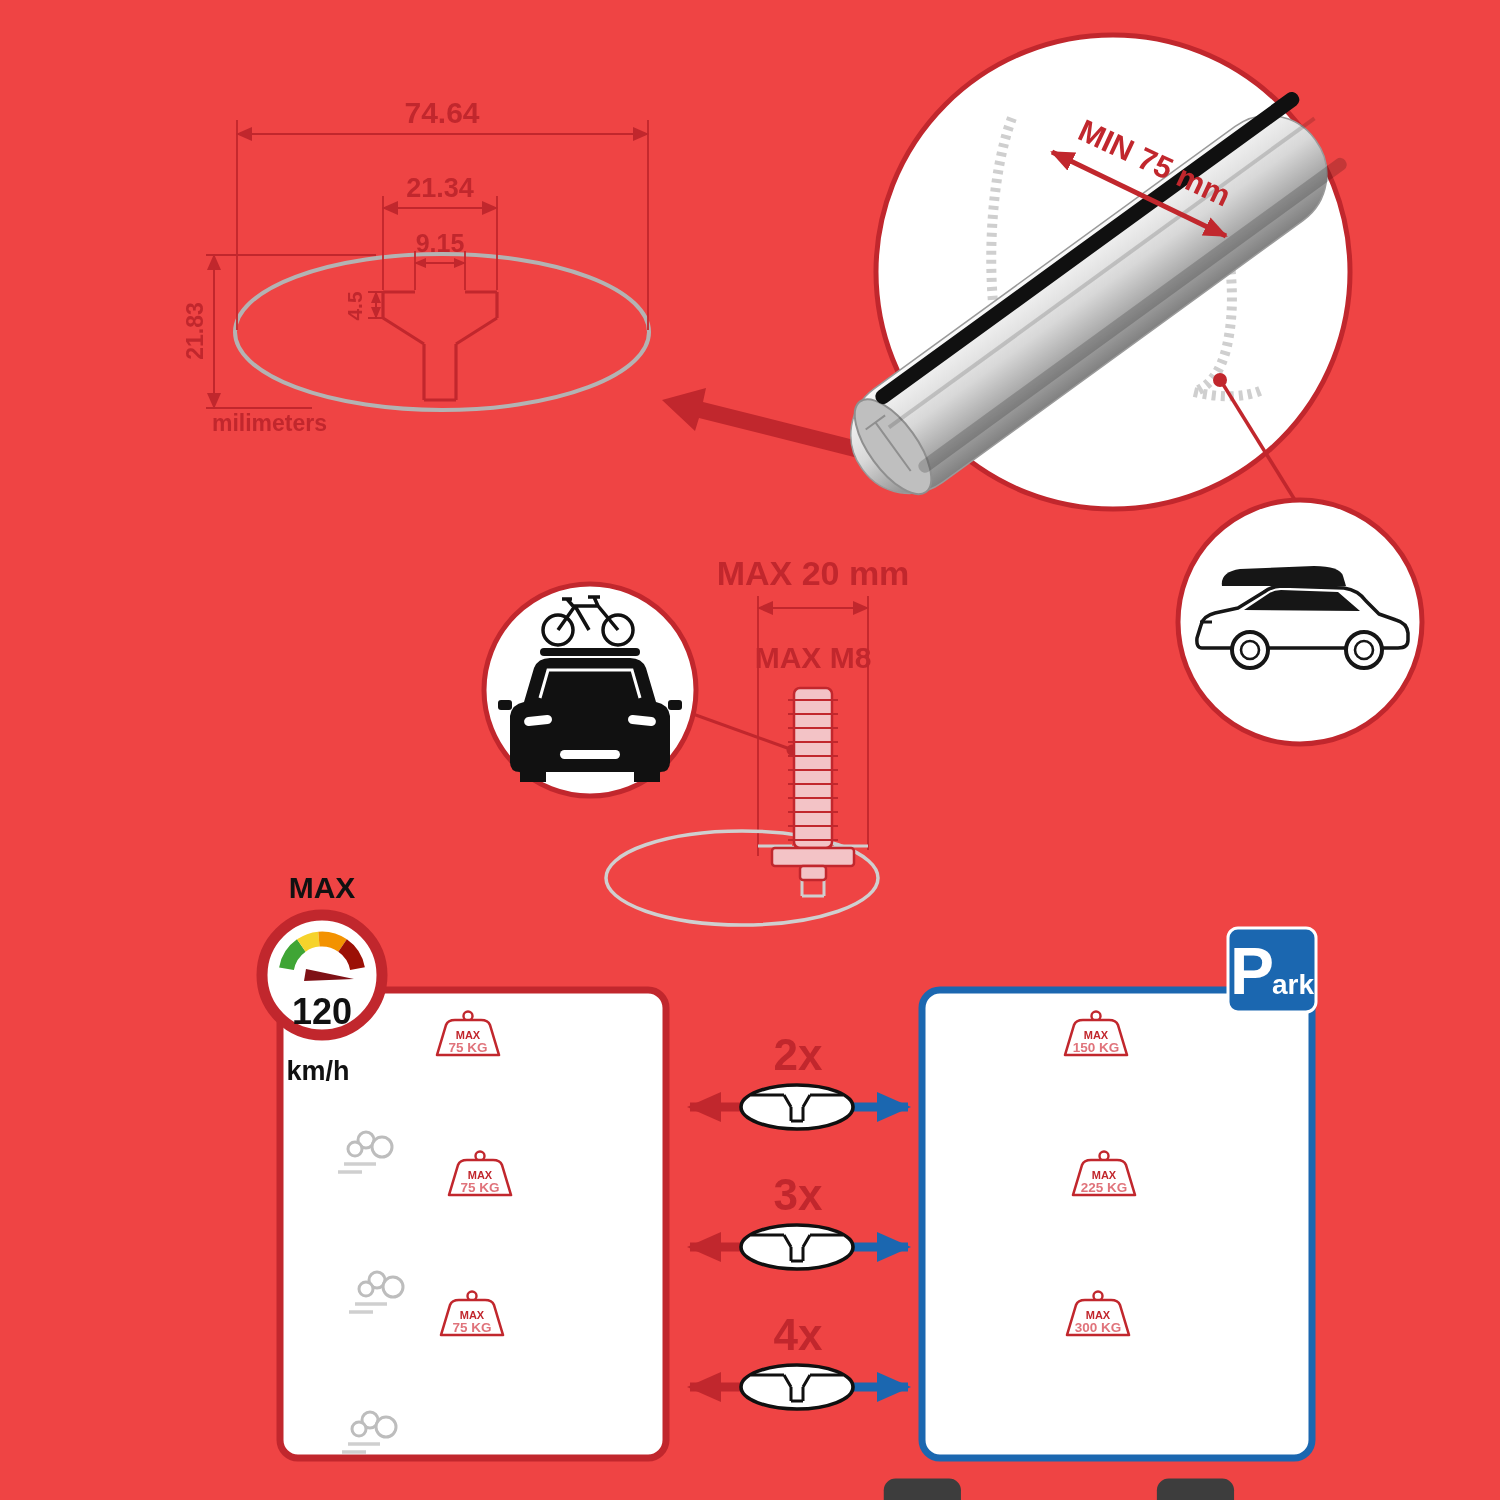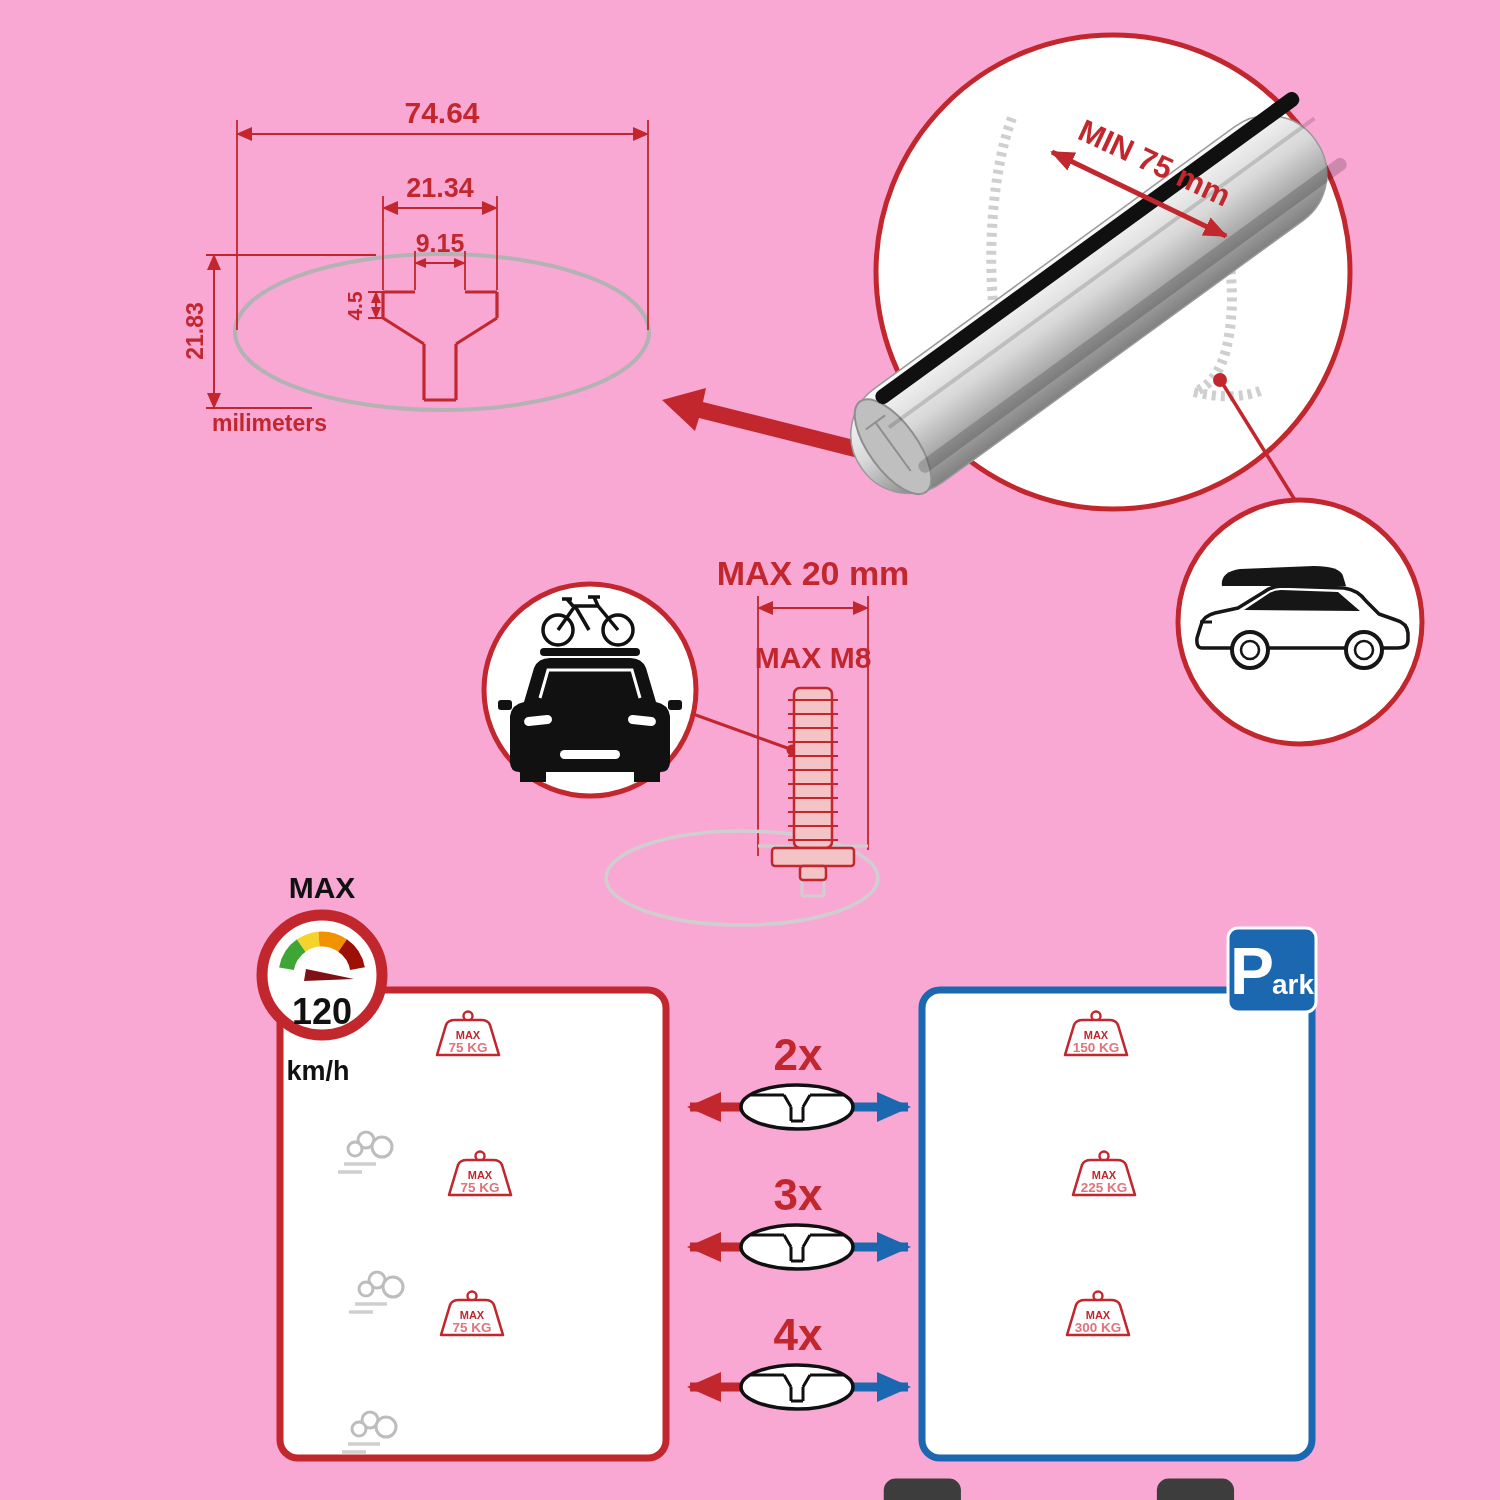--- a/index.html
+++ b/index.html
@@ -1,16 +1,16 @@
 <!DOCTYPE html>
 <html><head>
 <meta charset="utf-8">
 <style>
   html,body{margin:0;padding:0;background:#ffffff;}
-  .canvas{position:relative;width:1500px;height:1500px;background:#f9a8d4;overflow:hidden;}
+  .canvas{position:relative;width:1500px;height:1500px;background:#ef4444;overflow:hidden;}
   svg{position:absolute;inset:0;}
   svg text{font-family:"Liberation Sans", sans-serif;}
 </style>
 </head>
 <body>
 
 <div class="canvas">
 <svg width="1500" height="1500" viewBox="0 0 1500 1500">
   <defs>
     <marker id="dimA" markerUnits="userSpaceOnUse" markerWidth="16" markerHeight="14" refX="15" refY="7" orient="auto-start-reverse">

